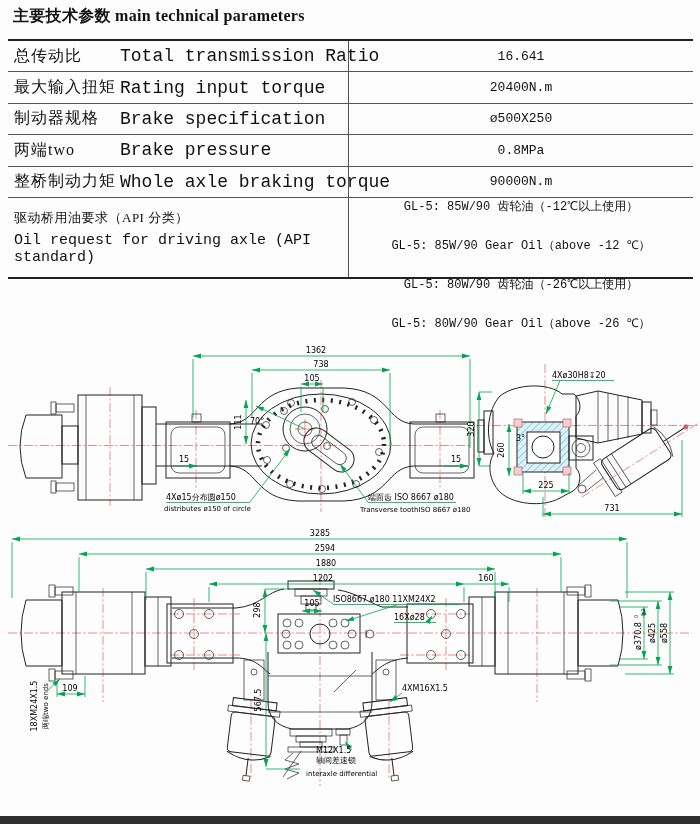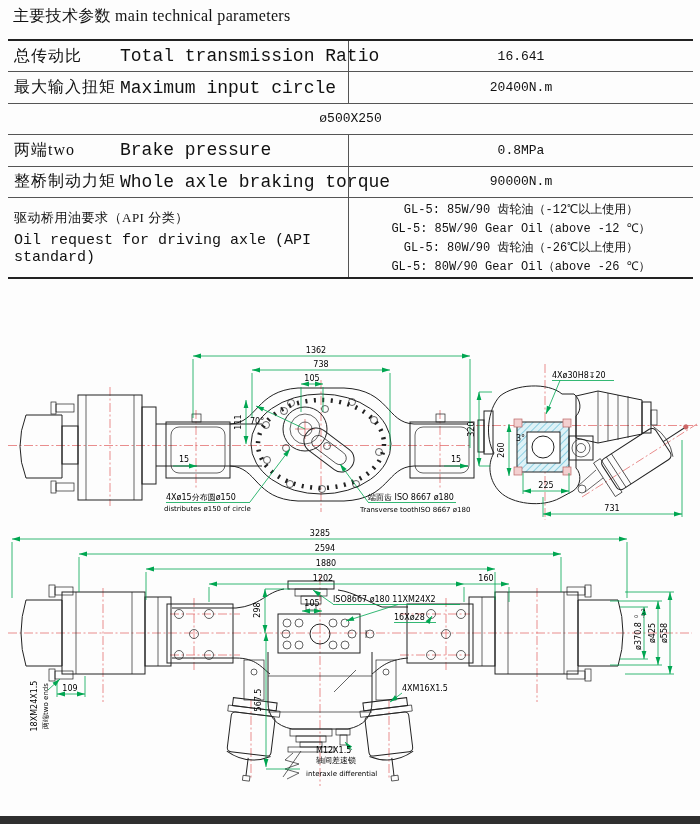--- a/index.html
+++ b/index.html
@@ -1,35 +1,35 @@
 <!DOCTYPE html>
 <html><head>
 <meta charset="utf-8">
 <style>
   html,body{margin:0;padding:0;background:#e9e9e9;}
   .page{position:relative;width:700px;height:824px;background:#fdfdfd;overflow:hidden;
         font-family:"Liberation Serif",serif;color:#111;}
-  .title{position:absolute;left:13px;top:6px;margin:0;font-size:16px;font-weight:400;
+  .title{position:absolute;left:13px;top:6px;margin:0;font-size:16px;font-weight:700;
          letter-spacing:.3px;font-family:"Liberation Serif",serif;}
   
   .spec-table{position:absolute;left:8px;top:39px;width:685px;
               border-top:2px solid #222;border-bottom:2px solid #222;}
   .spec-row{display:flex;align-items:stretch;border-bottom:1px solid #555;height:30.4px;}
   .spec-row:last-child{border-bottom:none;}
   .cell-label{width:341px;border-right:1px solid #555;display:flex;align-items:center;
               padding-left:6px;box-sizing:border-box;}
   .cn{font-size:16px;letter-spacing:1px;width:106px;flex:none;white-space:nowrap;}
   .en{font-family:"Liberation Mono",monospace;font-size:18px;white-space:nowrap;}
   .cell-value{flex:1;display:flex;align-items:center;justify-content:center;
               font-family:"Liberation Mono",monospace;font-size:13px;}
   .oil-row{height:79.5px;}
   .oil-label{flex-direction:column;align-items:flex-start;justify-content:center;gap:5px;}
   .oil-cn{font-size:13px;letter-spacing:.5px;}
   .oil-en{font-family:"Liberation Mono",monospace;font-size:15px;}
-  .oil-values{flex-direction:column;justify-content:flex-end;}
+  .oil-values{flex-direction:column;justify-content:flex-start;gap:20px;}
   .oil-line{font-family:"Liberation Mono",monospace;font-size:12px;line-height:19px;white-space:nowrap;}
   
   svg{position:absolute;left:0;}
   .blk{stroke:#222;fill:none;stroke-width:1;}
   .blkT{stroke:#222;fill:none;stroke-width:.7;}
   .grn{stroke:#00A651;fill:none;stroke-width:.8;}
   .red{stroke:#E05C5C;fill:none;stroke-width:.7;stroke-dasharray:9 2.5 2 2.5;}
   .redS{stroke:#E05C5C;fill:none;stroke-width:.7;}
   .dim{font-family:"DejaVu Sans",sans-serif;font-size:8px;fill:#000;}
   .dimS{font-family:"DejaVu Sans",sans-serif;font-size:7px;fill:#000;}
@@ -47,25 +47,29 @@
     <div class="spec-row">
       <div class="cell-label">
           <span class="cn">总传动比</span>
           <span class="en">Total transmission Ratio</span>
         </div>
       <div class="cell-value">16.641</div>
     </div>
     <div class="spec-row">
       <div class="cell-label">
           <span class="cn">最大输入扭矩</span>
-          <span class="en">Maximum input circle</span>
+          <span class="en">Rating input torque</span>
         </div>
       <div class="cell-value">20400N.m</div>
     </div>
     <div class="spec-row">
+      <div class="cell-label">
+          <span class="cn">制动器规格</span>
+          <span class="en">Brake specification</span>
+        </div>
       <div class="cell-value">ø500X250</div>
     </div>
     <div class="spec-row">
       <div class="cell-label">
           <span class="cn">两端two</span>
           <span class="en">Brake pressure</span>
         </div>
       <div class="cell-value">0.8MPa</div>
     </div>
     <div class="spec-row">

